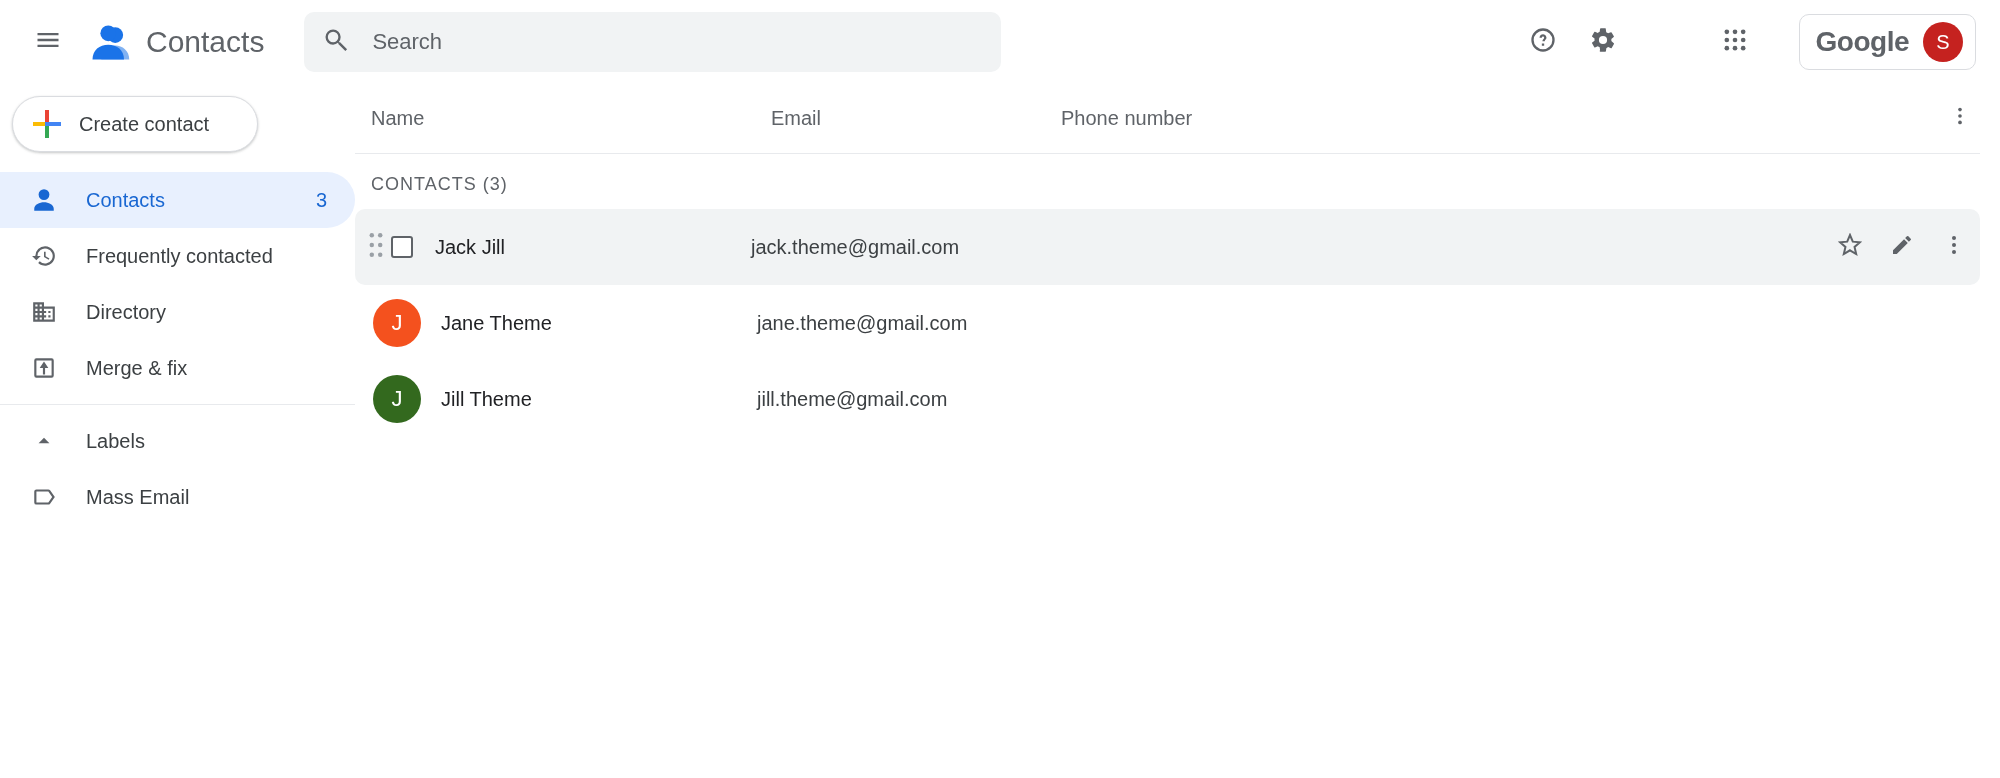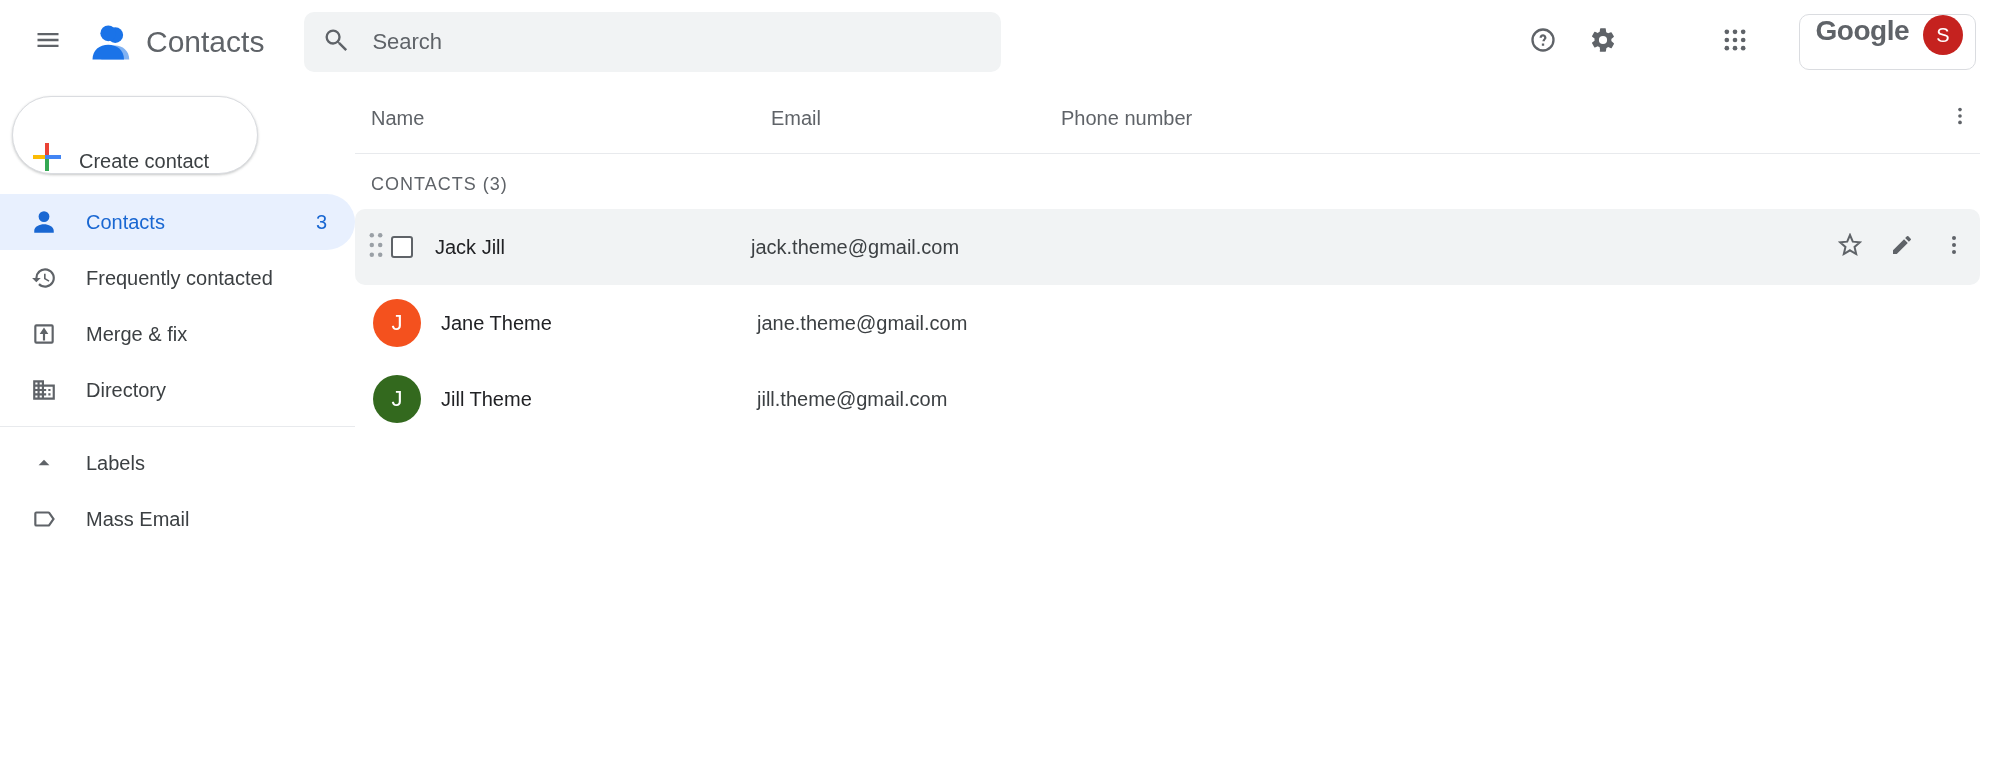--- a/index.html
+++ b/index.html
@@ -27,35 +27,35 @@
     outline:none; width:100%; color:#5f6368;
   }
   .search-input::placeholder { color:#5f6368; }
 
   .header-spacer { flex:1; }
   .header-icon-btn { width:48px; height:48px; border-radius:50%; display:flex; align-items:center; justify-content:center; cursor:pointer; }
   .header-icon-btn svg { width:28px; height:28px; fill:#5f6368; }
   .header-icon-btn + .header-icon-btn { margin-left:12px; }
 
   .google-chip {
-    display:flex; align-items:flex-start; border:1px solid #dadce0; border-radius:10px;
+    display:flex; align-items:center; border:1px solid #dadce0; border-radius:10px;
     height:56px; padding:0 12px 0 16px; margin-left:40px; cursor:pointer;
   }
   .google-word { font-size:28px; font-weight:600; letter-spacing:-0.5px; color:#5f6368; font-family:Arial,sans-serif; }
   .avatar { width:40px; height:40px; border-radius:50%; background:#c5221f; color:#fff;
     display:flex; align-items:center; justify-content:center; font-size:20px; margin-left:14px; }
 
   
   .layout { display:flex; height:calc(778px - 84px); }
   .sidebar { width:355px; display:flex; flex-direction:column; padding-top:6px; }
 
   .create-btn {
-    margin:6px 0 20px 12px; width:246px; height:78px; border-radius:40px;
+    margin:6px 0 20px 12px; width:246px; height:56px; border-radius:40px;
     background:#fff; border:1px solid #dadce0; box-shadow:0 1px 3px rgba(60,64,67,.2), 0 1px 2px rgba(60,64,67,.1);
-    display:flex; align-items:flex-end; cursor:pointer; font-size:20px; color:#3c4043;
+    display:flex; align-items:center; cursor:pointer; font-size:20px; color:#3c4043;
   }
   .create-plus { width:32px; height:32px; margin:0 16px 0 18px; }
 
   .nav-item {
     height:56px; display:flex; align-items:center; padding:0 28px 0 30px;
     border-radius:0 32px 32px 0; cursor:pointer; font-size:20px; color:#3c4043;
     margin-right:0;
   }
   .nav-item.active { background:#e8f0fe; color:#1967d2; }
   .nav-item .nav-icon { width:28px; height:28px; display:flex; align-items:center; justify-content:center; margin-right:28px; }
@@ -203,32 +203,32 @@
           <span class="nav-icon">
             <svg viewBox="0 0 24 24">
               <path d="M13 3a9 9 0 0 0-9 9H1l3.9 3.9L9 12H6a7 7 0 1 1 2.05 4.95l-1.41 1.41A9 9 0 1 0 13 3zm-1 5v5l4.25 2.52.75-1.23-3.5-2.08V8z"></path>
             </svg>
           </span>
           <span>Frequently contacted</span>
         </div>
         <div class="nav-item">
           <span class="nav-icon">
             <svg viewBox="0 0 24 24">
+              <path d="M12 7V3H2v18h20V7H12zM6 19H4v-2h2v2zm0-4H4v-2h2v2zm0-4H4V9h2v2zm0-4H4V5h2v2zm4 12H8v-2h2v2zm0-4H8v-2h2v2zm0-4H8V9h2v2zm0-4H8V5h2v2zm10 12h-8v-2h2v-2h-2v-2h2v-2h-2V9h8v10zm-2-8h-2v2h2v-2zm0 4h-2v2h2v-2z"></path>
+            </svg>
+          </span>
+          <span>Directory</span>
+        </div>
+        <div class="nav-item">
+          <span class="nav-icon">
+            <svg viewBox="0 0 24 24">
               <path d="M19 3H5a2 2 0 0 0-2 2v14a2 2 0 0 0 2 2h14a2 2 0 0 0 2-2V5a2 2 0 0 0-2-2zm0 16H5V5h14zM12 6l-4 6h3v6h2v-6h3z"></path>
             </svg>
           </span>
           <span>Merge &amp; fix</span>
-        </div>
-        <div class="nav-item">
-          <span class="nav-icon">
-            <svg viewBox="0 0 24 24">
-              <path d="M12 7V3H2v18h20V7H12zM6 19H4v-2h2v2zm0-4H4v-2h2v2zm0-4H4V9h2v2zm0-4H4V5h2v2zm4 12H8v-2h2v2zm0-4H8v-2h2v2zm0-4H8V9h2v2zm0-4H8V5h2v2zm10 12h-8v-2h2v-2h-2v-2h2v-2h-2V9h8v10zm-2-8h-2v2h2v-2zm0 4h-2v2h2v-2z"></path>
-            </svg>
-          </span>
-          <span>Directory</span>
         </div>
       </div>
     <div class="sidebar-divider"></div>
     <div id="sidebar-labels">
         <div class="nav-item">
           <span class="nav-icon">
             <svg viewBox="0 0 24 24">
               <path d="M7 14l5-5 5 5z"></path>
             </svg>
           </span>

